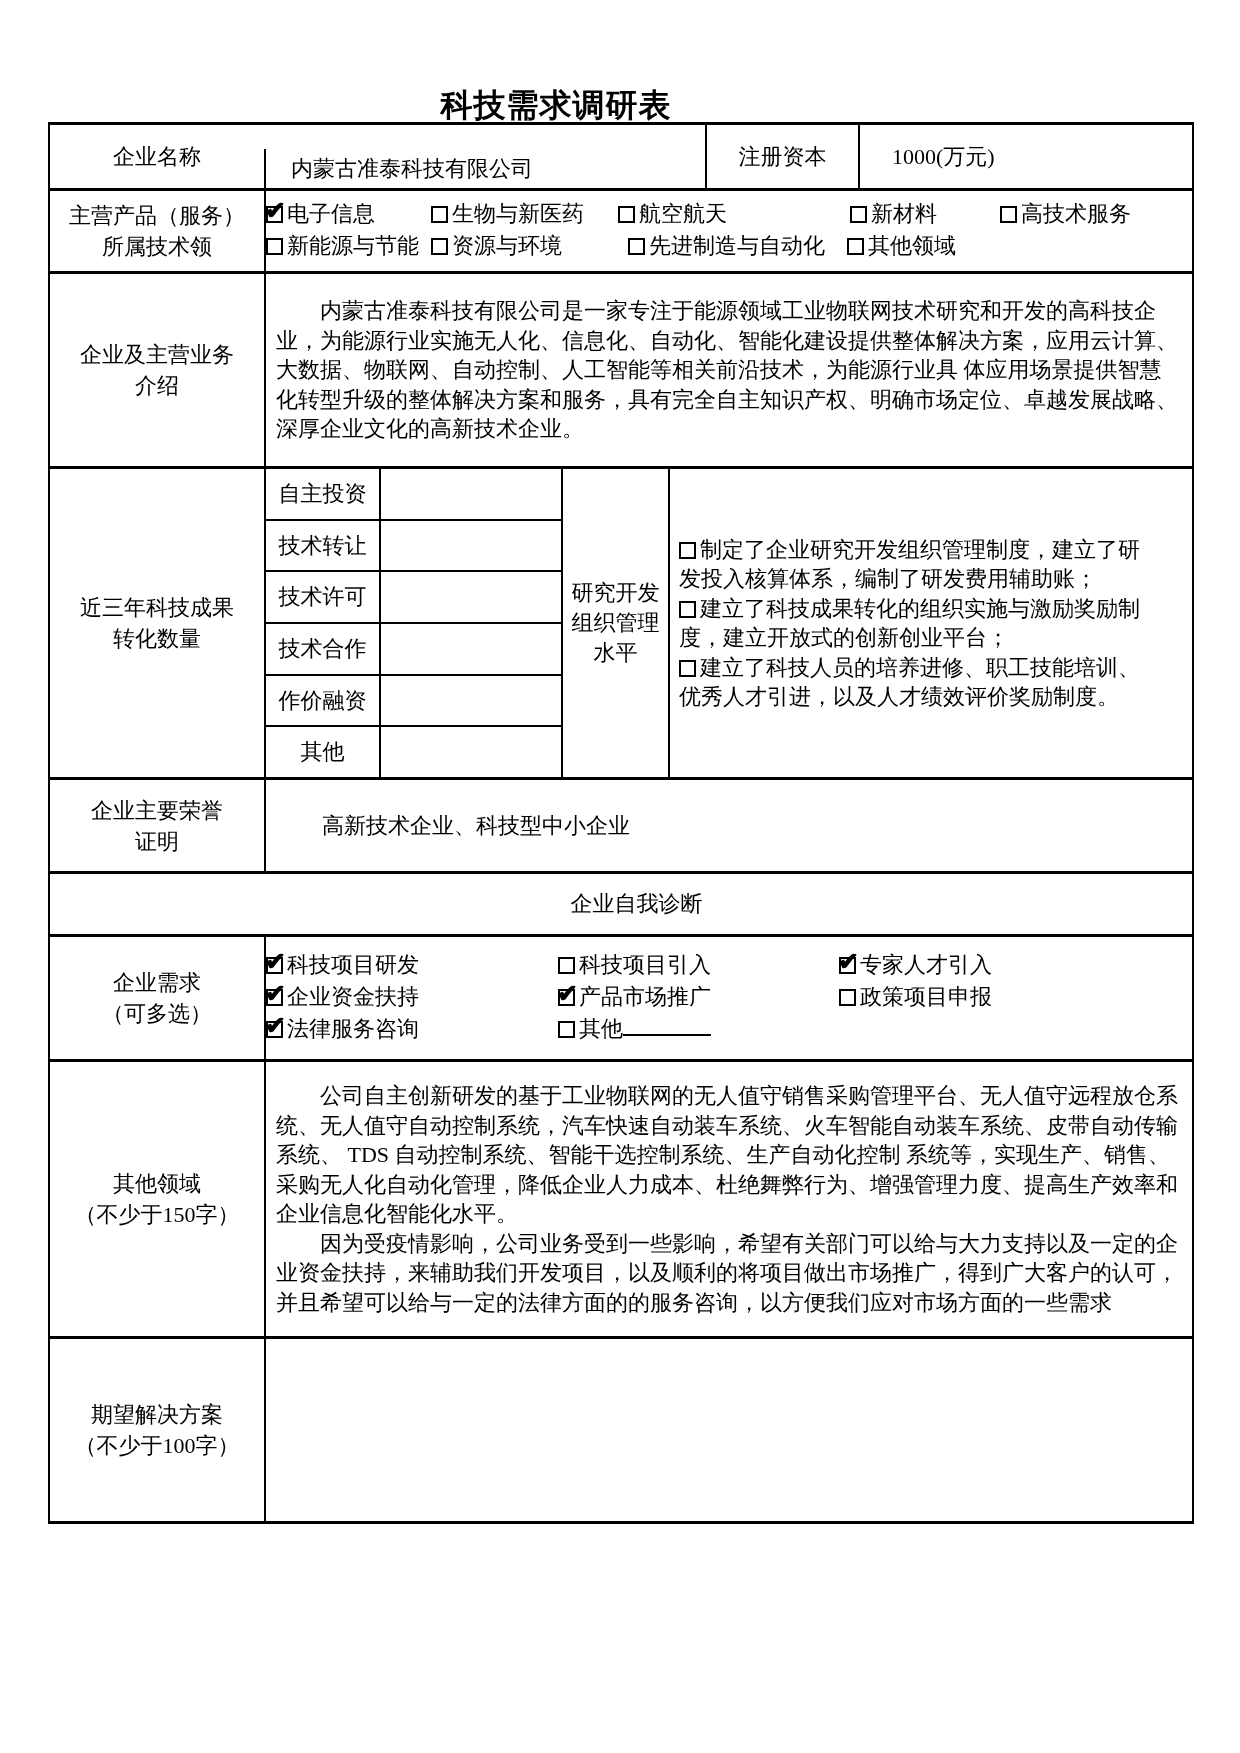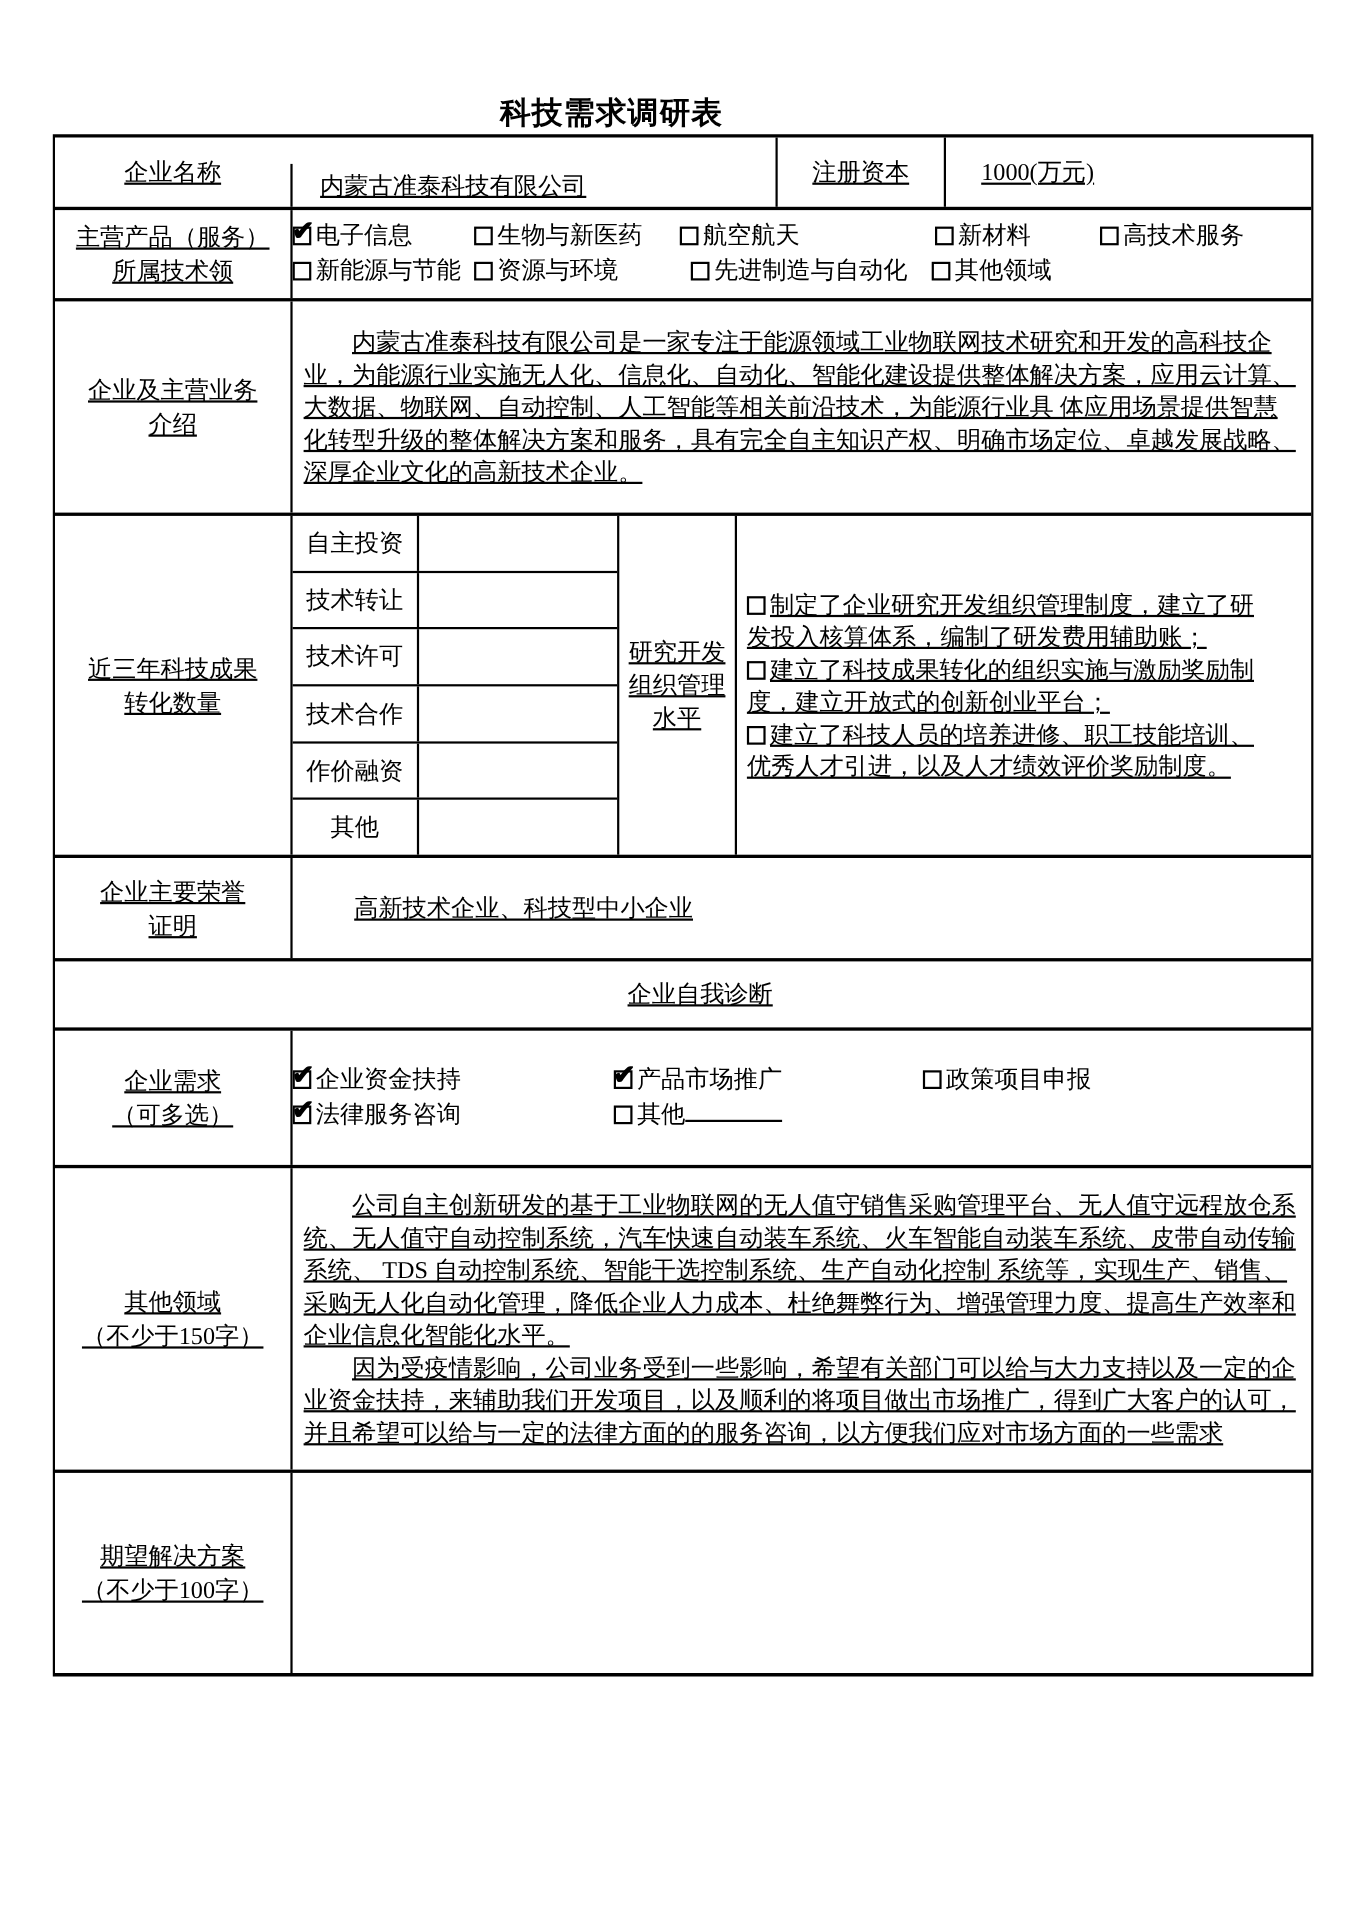--- a/index.html
+++ b/index.html
@@ -1,25 +1,25 @@
 <!DOCTYPE html>
 <html><head>
 <meta charset="utf-8">
 <style>
   html,body { margin:0; padding:0; background:#fff; }
   body { font-family:"Liberation Serif","DejaVu Serif",serif; color:#000; }
   .page { position:relative; width:1240px; height:1753px; background:#fff; overflow:hidden; }
   .title { position:absolute; top:84px; left:0; width:1112px; text-align:center;
-           font-size:28px; font-weight:bold; letter-spacing:1px; }
+           font-size:32px; font-weight:bold; letter-spacing:1px; }
   .tbl { position:absolute; left:48px; top:122px; width:1146px; box-sizing:border-box;
          border:2px solid #000; border-top-width:3px; border-bottom-width:3px; font-size:22px; }
   .row { display:flex; border-top:3px solid #000; box-sizing:border-box; align-items:stretch; }
   .row.first { border-top:none; }
   .c { box-sizing:border-box; border-left:2px solid #000; display:flex;
-       align-items:center; justify-content:center; overflow:hidden;text-decoration:underline; }
+       align-items:center; justify-content:center; overflow:hidden; }
   .c.cfirst { border-left:none; }
   .lab { width:214px; flex-shrink:0; text-align:center; white-space:pre-line; line-height:31px; }
   .h1{height:63px} .h2{height:83px} .h3{height:195px} .h4{height:311px}
   .h5{height:94px} .h6{height:63px} .h7{height:125px} .h8{height:277px} .h9{height:185px}
   .w-r1v{width:441px} .w-r1l{width:153px} .flex1{flex:1}
   .vleft { justify-content:flex-start; padding-left:25px;margin-top:24px; }
   .vleft2 { justify-content:flex-start; padding-left:32px; }
   .para { flex-direction:column; justify-content:center; align-items:stretch; padding:6px 10px; }
   .para p { margin:0; line-height:29.5px; text-indent:2em; }
   .honors { justify-content:flex-start; padding-left:56px; }
@@ -142,20 +142,25 @@
     <div class="row h6">
       <div class="c cfirst flex1 diag">企业自我诊断</div>
     </div>
 
     <div class="row h7">
       <div class="c cfirst lab">企业需求
 （可多选）</div>
       <div class="c flex1">
         <div class="cblines">
           <div class="cbline">
+            <span class="cbi" style="left:0"><span class="cb" data-checked="true"></span><span>科技项目研发</span></span>
+            <span class="cbi" style="left:292px"><span class="cb" data-checked="false"></span><span>科技项目引入</span></span>
+            <span class="cbi" style="left:573px"><span class="cb" data-checked="true"></span><span>专家人才引入</span></span>
+          </div>
+          <div class="cbline">
             <span class="cbi" style="left:0"><span class="cb" data-checked="true"></span><span>企业资金扶持</span></span>
             <span class="cbi" style="left:292px"><span class="cb" data-checked="true"></span><span>产品市场推广</span></span>
             <span class="cbi" style="left:573px"><span class="cb" data-checked="false"></span><span>政策项目申报</span></span>
           </div>
           <div class="cbline">
             <span class="cbi" style="left:0"><span class="cb" data-checked="true"></span><span>法律服务咨询</span></span>
             <span class="cbi" style="left:292px"><span class="cb" data-checked="false"></span><span>其他</span><span class="blank"></span></span>
           </div>
         </div>
       </div>

